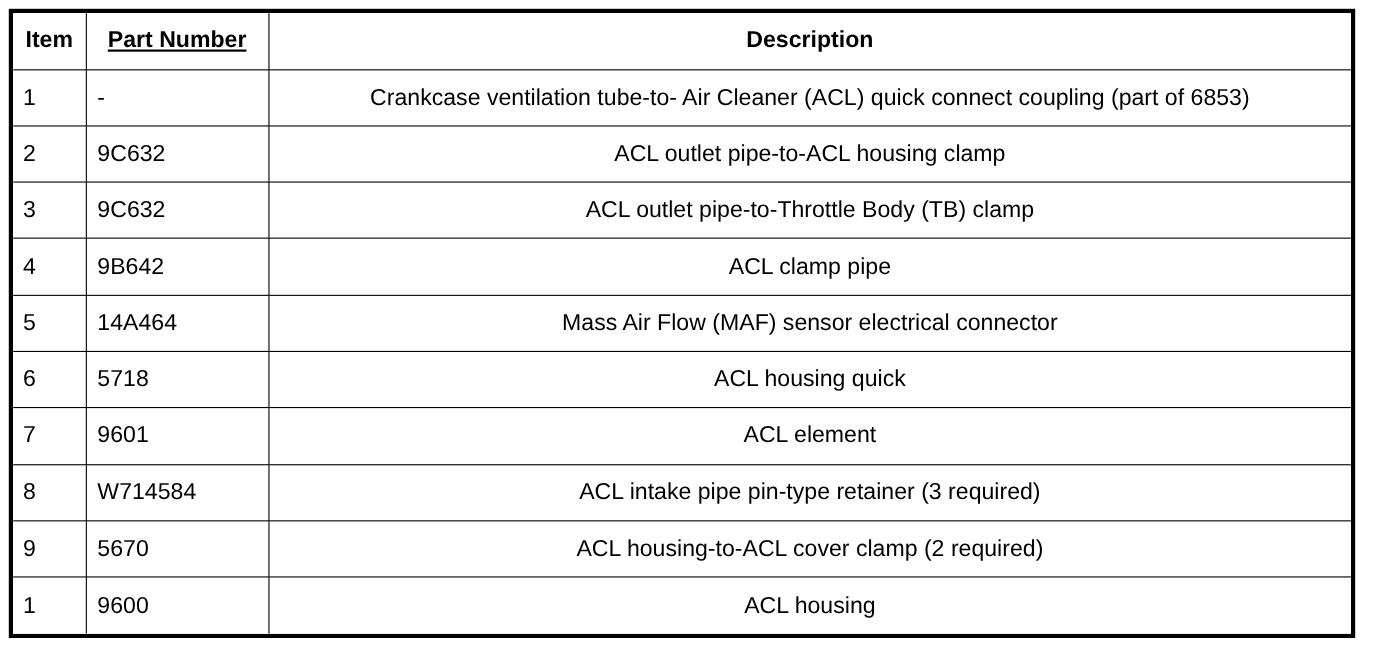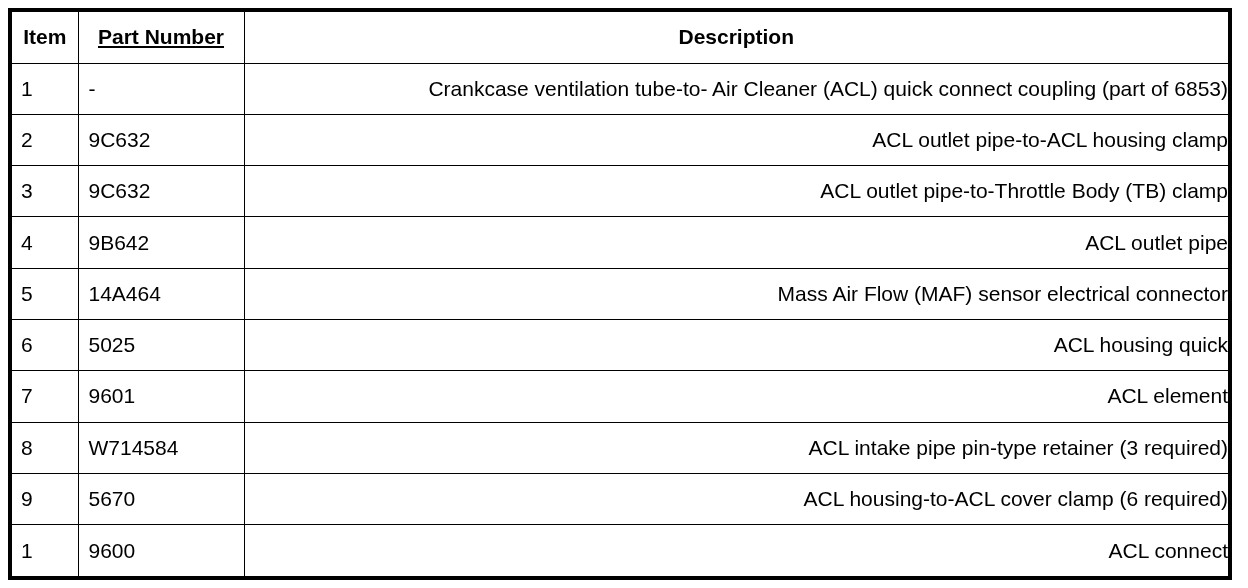--- a/index.html
+++ b/index.html
@@ -79,21 +79,21 @@
   th.th-part    { text-align: center; text-decoration: underline; }
   th.th-desc    { text-align: center; }
 
   th.th-item .cell-text    { padding: 0 6px; }
   th.th-part .cell-text    { padding: 0 6px; }
   th.th-desc .cell-text    { padding: 0 6px; text-align: center; }
 
   
   td.td-item .cell-text { padding-left: 9px;  text-align: left; }
   td.td-part .cell-text { padding-left: 10px; text-align: left; }
-  td.td-desc .cell-text { text-align: right; }
+  td.td-desc .cell-text { text-align: center; }
 </style>
 </head>
 <body>
 
 <div class="page">
 
   <div class="parts-table-wrap">
     <table class="parts-table">
       <colgroup>
         <col class="col-item">
@@ -148,40 +148,40 @@
           </td>
         </tr>
         <tr>
           <td class="td-item">
             <span class="cell-text">4</span>
           </td>
           <td class="td-part">
             <span class="cell-text">9B642</span>
           </td>
           <td class="td-desc">
-            <span class="cell-text">ACL outlet pipe</span>
+            <span class="cell-text">ACL clamp pipe</span>
           </td>
         </tr>
         <tr>
           <td class="td-item">
             <span class="cell-text">5</span>
           </td>
           <td class="td-part">
             <span class="cell-text">14A464</span>
           </td>
           <td class="td-desc">
             <span class="cell-text">Mass Air Flow (MAF) sensor electrical connector</span>
           </td>
         </tr>
         <tr>
           <td class="td-item">
             <span class="cell-text">6</span>
           </td>
           <td class="td-part">
-            <span class="cell-text">5025</span>
+            <span class="cell-text">5718</span>
           </td>
           <td class="td-desc">
             <span class="cell-text">ACL housing quick</span>
           </td>
         </tr>
         <tr>
           <td class="td-item">
             <span class="cell-text">7</span>
           </td>
           <td class="td-part">
@@ -203,31 +203,31 @@
           </td>
         </tr>
         <tr>
           <td class="td-item">
             <span class="cell-text">9</span>
           </td>
           <td class="td-part">
             <span class="cell-text">5670</span>
           </td>
           <td class="td-desc">
-            <span class="cell-text">ACL housing-to-ACL cover clamp (6 required)</span>
+            <span class="cell-text">ACL housing-to-ACL cover clamp (2 required)</span>
           </td>
         </tr>
         <tr>
           <td class="td-item">
             <span class="cell-text">1</span>
           </td>
           <td class="td-part">
             <span class="cell-text">9600</span>
           </td>
           <td class="td-desc">
-            <span class="cell-text">ACL connect</span>
+            <span class="cell-text">ACL housing</span>
           </td>
         </tr>
       </tbody>
     </table>
   </div>
 
 </div>
 
 </body></html>

